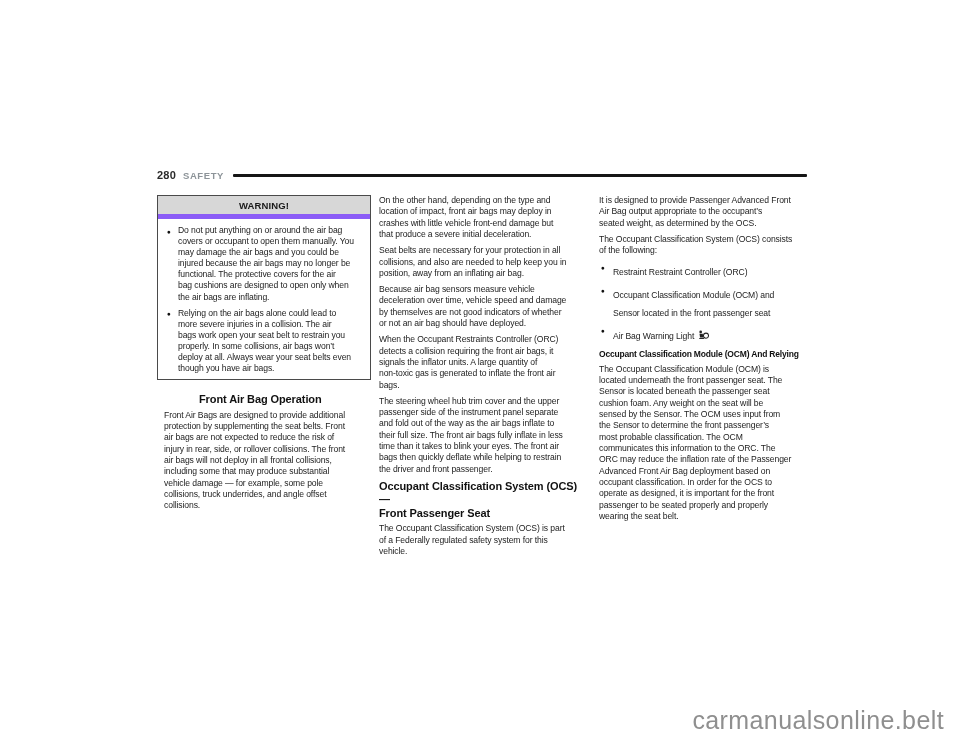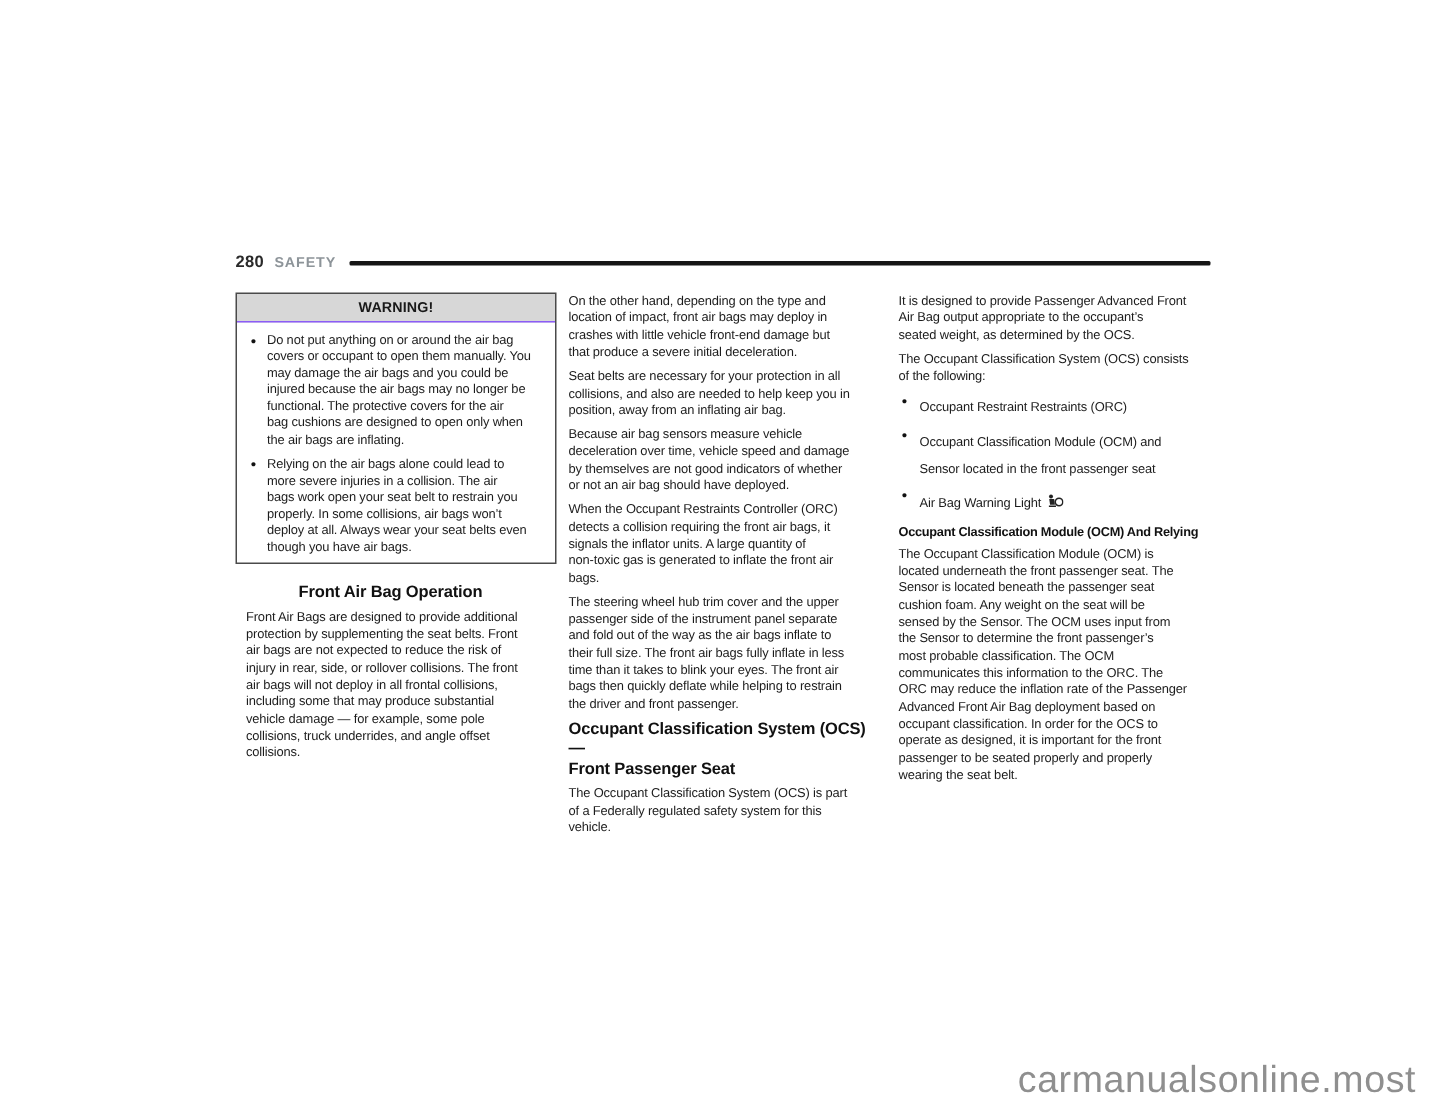--- a/index.html
+++ b/index.html
@@ -31,21 +31,21 @@
   }
 
   .sect-heading{
     font-size:11px;font-weight:bold;line-height:13.5px;
     letter-spacing:-0.1px;color:#111;margin:0 0 3px 0;white-space:pre-line;
   }
 
   
   .warning-box{border:1px solid #4a4a4a;background:#ffffff;}
   .warning-titlebar{
-    background:#d7d7d7;border-bottom:1px solid #8b5cf6;
+    background:#d7d7d7;border-bottom:5px solid #8b5cf6;
     text-align:center;font-size:9.5px;font-weight:bold;color:#191919;
     padding:4px 0 3px 0;letter-spacing:0.1px;
   }
   .warning-body{padding:6px 7px 5px 7px;}
   .wli{position:relative;padding-left:13px;margin-bottom:5px;}
   .wli:last-child{margin-bottom:0;}
   .wli .dot{position:absolute;left:2px;top:0.5px;font-size:6.5px;line-height:11.1px;color:#111;}
   .wli .wtext{font-size:8.6px;line-height:11.1px;letter-spacing:-0.1px;white-space:pre-line;display:block;}
 
   .col1-inner{margin-left:7px;}
@@ -155,21 +155,21 @@
 
     <div class="col3">
       <div class="para">It is designed to provide Passenger Advanced Front
 Air Bag output appropriate to the occupant’s
 seated weight, as determined by the OCS.</div>
       <div class="para">The Occupant Classification System (OCS) consists
 of the following:</div>
 
       <div class="bli">
         <span class="dot">●</span>
-        <span class="btext">Occupant Restraint Restraints (ORC)</span>
+        <span class="btext">Restraint Restraint Controller (ORC)</span>
       </div>
       <div class="bli">
         <span class="dot">●</span>
         <span class="btext">Occupant Classification Module (OCM) and
 Sensor located in the front passenger seat</span>
       </div>
       <div class="bli">
         <span class="dot">●</span>
         <span class="btext">Air Bag Warning Light</span><span class="inline-icon">
           <svg width="11" height="10" viewBox="0 0 14 12" aria-hidden="true">
@@ -193,15 +193,15 @@
 ORC may reduce the inflation rate of the Passenger
 Advanced Front Air Bag deployment based on
 occupant classification. In order for the OCS to
 operate as designed, it is important for the front
 passenger to be seated properly and properly
 wearing the seat belt.</div>
     </div>
 
   </div>
 
-  <div class="watermark">carmanualsonline.most</div>
+  <div class="watermark">carmanualsonline.belt</div>
 
 </div>
 
 </body></html>

